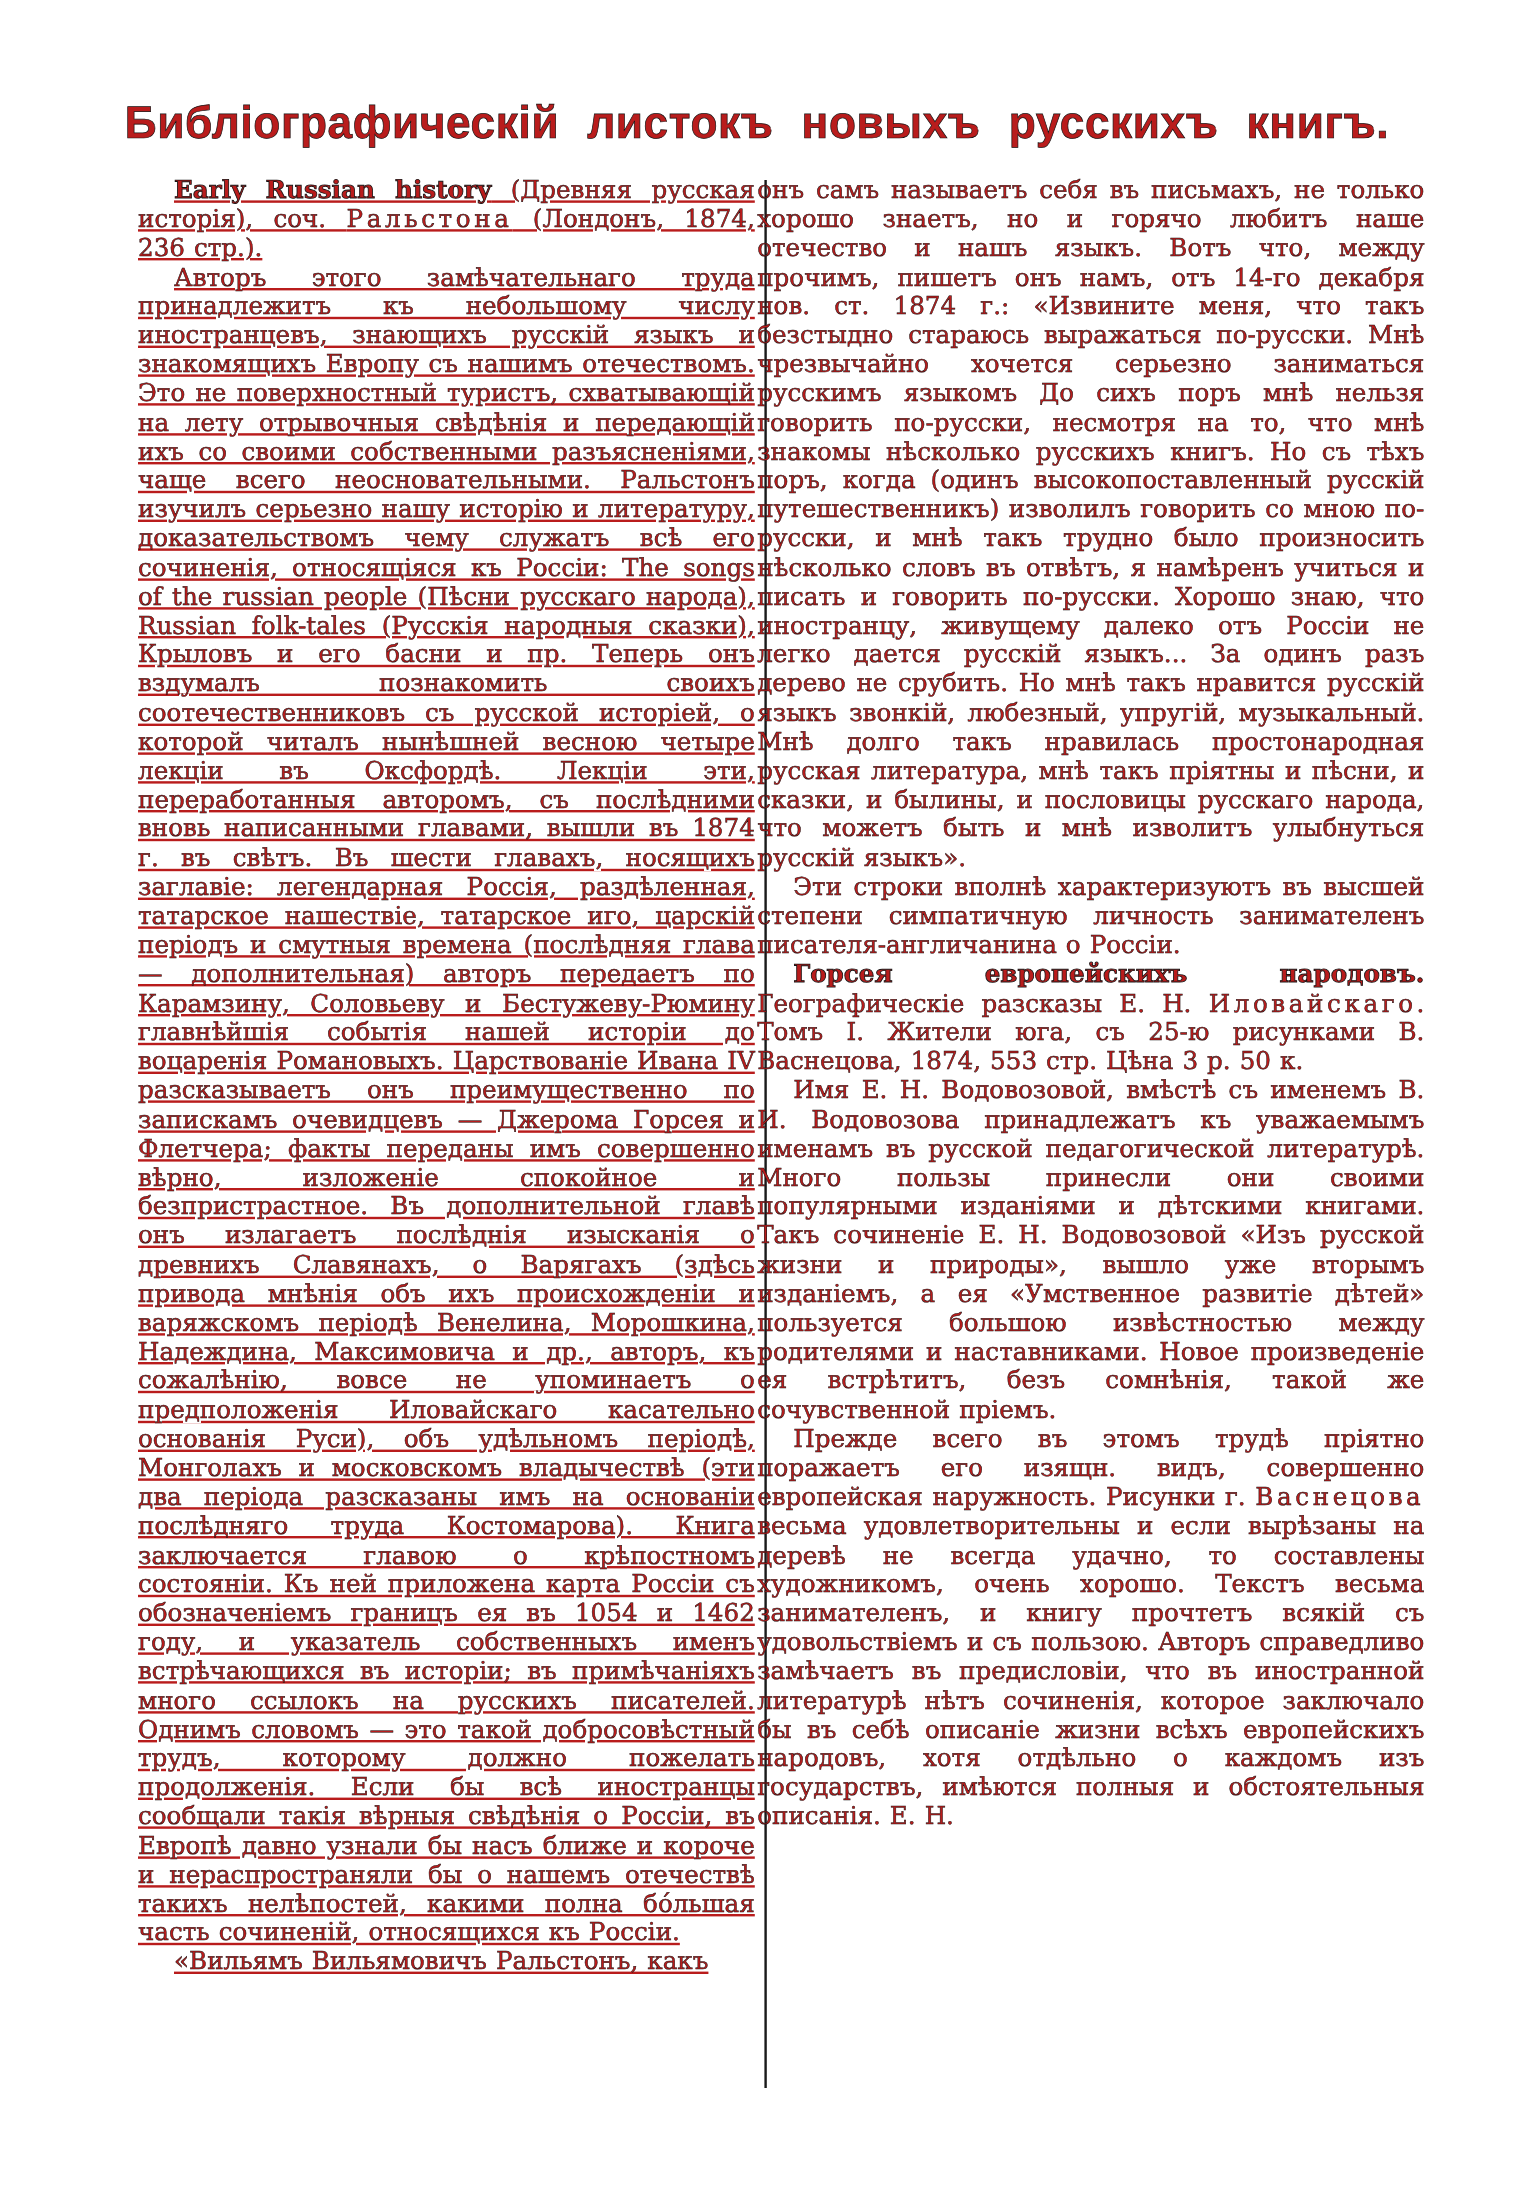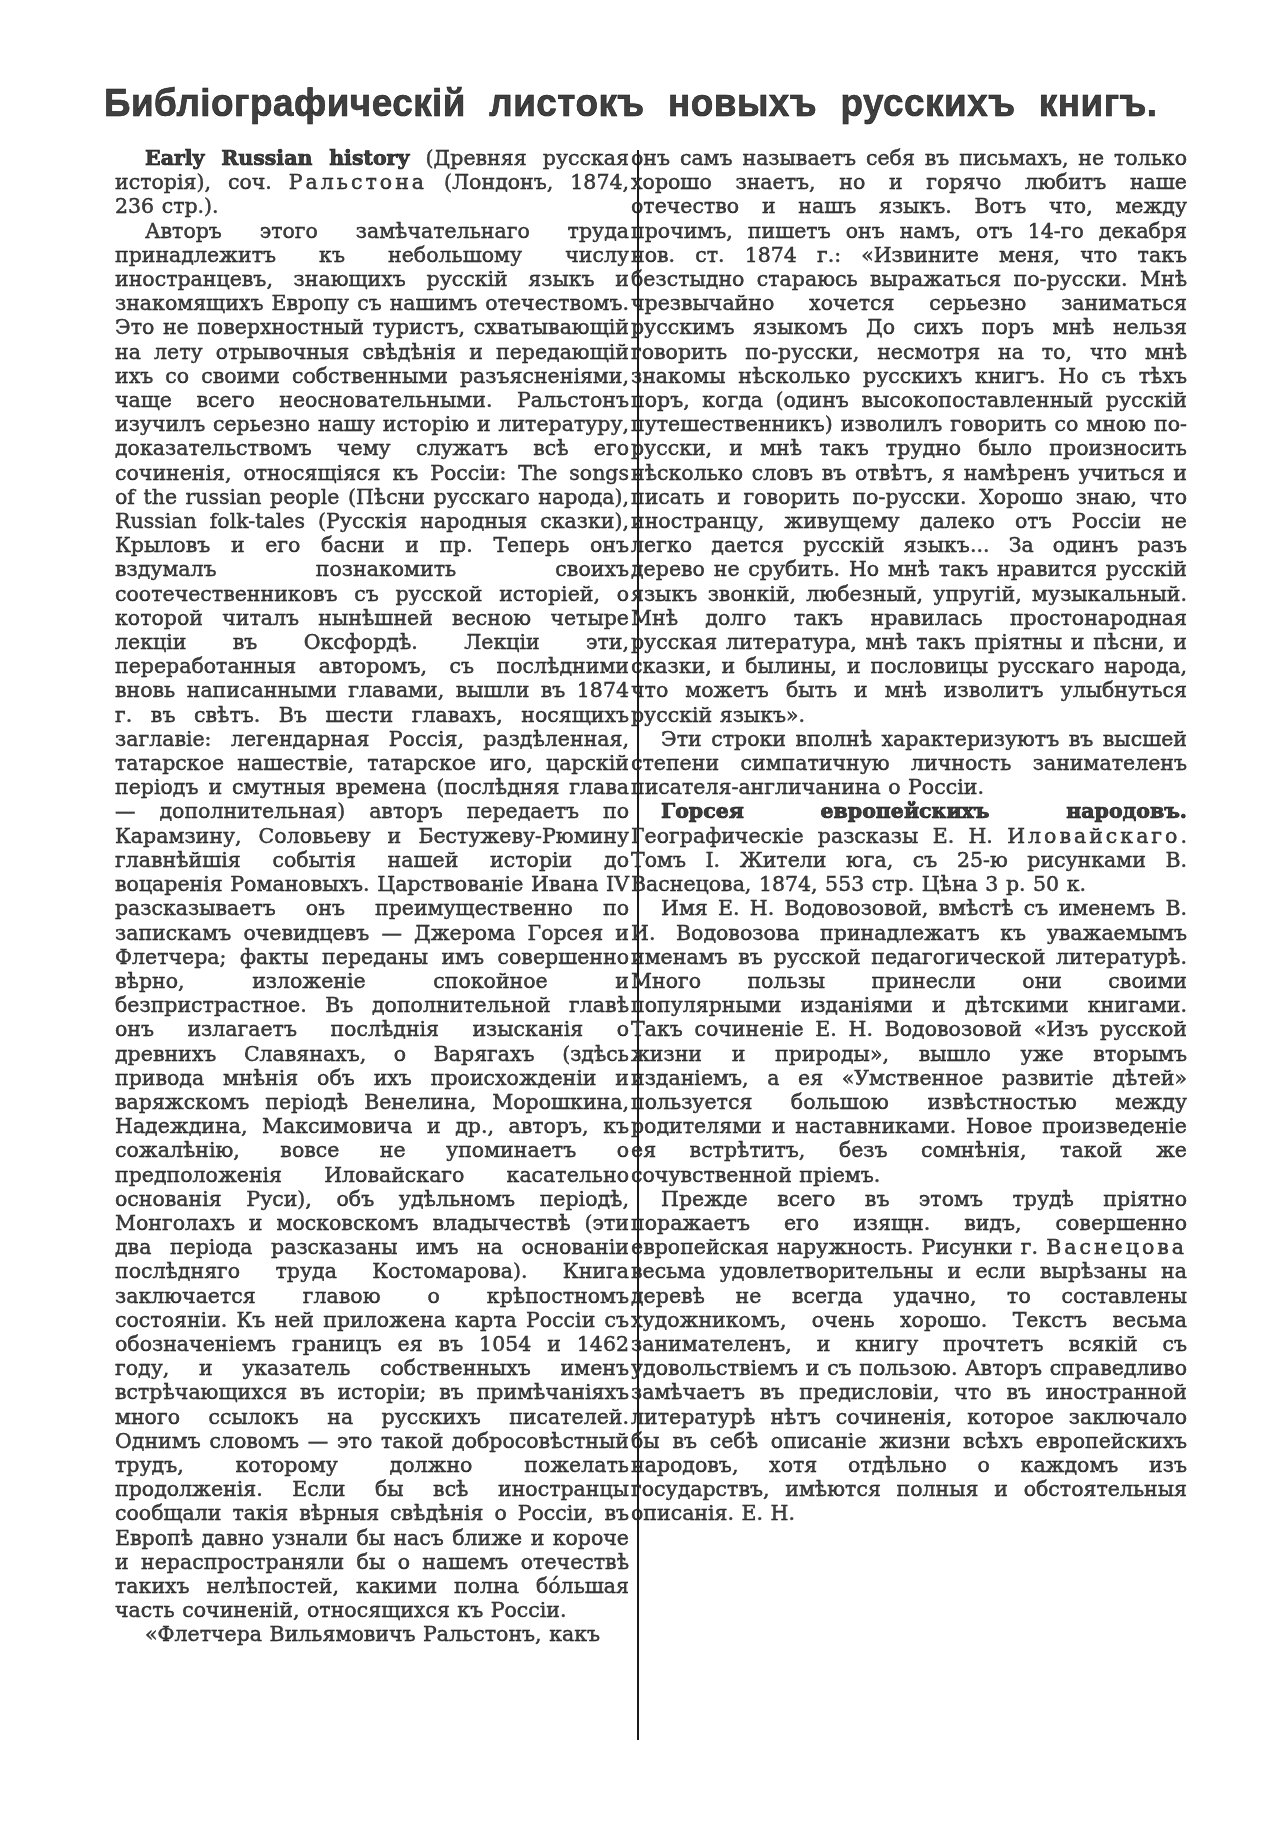--- a/index.html
+++ b/index.html
@@ -1,21 +1,21 @@
 <!DOCTYPE html>
 <html><head>
 <meta charset="utf-8">
 <style>
   html, body { margin: 0; padding: 0; background: #ffffff; }
   .page {
     position: relative;
     width: 1280px;
     height: 1837px;
     background: #ffffff;
-    color: #404040;
+    color: #b91c1c;
     font-family: "DejaVu Serif", serif;
     overflow: hidden;
   }
   .title {
     position: absolute;
     left: 104px;
     top: 82px;
     margin: 0;
     font-family: "Liberation Sans", sans-serif;
     font-weight: 700;
@@ -32,21 +32,21 @@
     left: 637px;
     top: 150px;
     width: 2px;
     height: 1590px;
     background: #1a1a1a;
   }
   .col {
     position: absolute;
     top: 146px;
   }
-  .col-left  { left: 115px; width: 514px; }
+  .col-left  { left: 115px; width: 514px; text-decoration: underline; }
   .col-right { left: 631px; width: 556px; }
   .para {
     margin: 0;
     font-size: 20.5px;
     line-height: 24.2px;
     text-align: justify;
     text-indent: 30px;
     word-spacing: 1px;
     -webkit-text-stroke: 0.4px #141414;
   }
@@ -56,21 +56,21 @@
 </style>
 </head>
 <body>
 
 <div class="page">
   <h1 class="title">Библіографическій листокъ новыхъ русскихъ книгъ.</h1>
   <div class="rule"></div>
   <div class="col col-left">
       <p class="para"><span class="b">Early Russian history</span><span> (Древняя русская исторія), соч. </span><span class="sp">Ральстона</span><span> (Лондонъ, 1874, 236 стр.).</span></p>
       <p class="para"><span>Авторъ этого замѣчательнаго труда принадлежитъ къ небольшому числу иностранцевъ, знающихъ русскій языкъ и знакомящихъ Европу съ нашимъ отечествомъ. Это не поверхностный туристъ, схватывающій на лету отрывочныя свѣдѣнія и передающій ихъ со своими собственными разъясненіями, чаще всего неосновательными. Ральстонъ изучилъ серьезно нашу исторію и литературу, доказательствомъ чему служатъ всѣ его сочиненія, относящіяся къ Россіи: The songs of the russian people (Пѣсни русскаго народа), Russian folk-tales (Русскія народныя сказки), Крыловъ и его басни и пр. Теперь онъ вздумалъ познакомить своихъ соотечественниковъ съ русской исторіей, о которой читалъ нынѣшней весною четыре лекціи въ Оксфордѣ. Лекціи эти, переработанныя авторомъ, съ послѣдними вновь написанными главами, вышли въ 1874 г. въ свѣтъ. Въ шести главахъ, носящихъ заглавіе: легендарная Россія, раздѣленная, татарское нашествіе, татарское иго, царскій періодъ и смутныя времена (послѣдняя глава — дополнительная) авторъ передаетъ по Карамзину, Соловьеву и Бестужеву-Рюмину главнѣйшія событія нашей исторіи до воцаренія Романовыхъ. Царствованіе Ивана IV разсказываетъ онъ преимущественно по запискамъ очевидцевъ — Джерома Горсея и Флетчера; факты переданы имъ совершенно вѣрно, изложеніе спокойное и безпристрастное. Въ дополнительной главѣ онъ излагаетъ послѣднія изысканія о древнихъ Славянахъ, о Варягахъ (здѣсь привода мнѣнія объ ихъ происхожденіи и варяжскомъ періодѣ Венелина, Морошкина, Надеждина, Максимовича и др., авторъ, къ сожалѣнію, вовсе не упоминаетъ о предположенія Иловайскаго касательно основанія Руси), объ удѣльномъ періодѣ, Монголахъ и московскомъ владычествѣ (эти два періода разсказаны имъ на основаніи послѣдняго труда Костомарова). Книга заключается главою о крѣпостномъ состояніи. Къ ней приложена карта Россіи съ обозначеніемъ границъ ея въ 1054 и 1462 году, и указатель собственныхъ именъ встрѣчающихся въ исторіи; въ примѣчаніяхъ много ссылокъ на русскихъ писателей. Однимъ словомъ — это такой добросовѣстный трудъ, которому должно пожелать продолженія. Если бы всѣ иностранцы сообщали такія вѣрныя свѣдѣнія о Россіи, въ Европѣ давно узнали бы насъ ближе и короче и нераспространяли бы о нашемъ отечествѣ такихъ нелѣпостей, какими полна бо́льшая часть сочиненій, относящихся къ Россіи.</span></p>
-      <p class="para"><span>«Флетчера Вильямовичъ Ральстонъ, какъ</span></p>
+      <p class="para"><span>«Вильямъ Вильямовичъ Ральстонъ, какъ</span></p>
     </div>
   <div class="col col-right">
       <p class="para noindent"><span>онъ самъ называетъ себя въ письмахъ, не только хорошо знаетъ, но и горячо любитъ наше отечество и нашъ языкъ. Вотъ что, между прочимъ, пишетъ онъ намъ, отъ 14-го декабря нов. ст. 1874 г.: «Извините меня, что такъ безстыдно стараюсь выражаться по-русски. Мнѣ чрезвычайно хочется серьезно заниматься русскимъ языкомъ До сихъ поръ мнѣ нельзя говорить по-русски, несмотря на то, что мнѣ знакомы нѣсколько русскихъ книгъ. Но съ тѣхъ поръ, когда (одинъ высокопоставленный русскій путешественникъ) изволилъ говорить со мною по-русски, и мнѣ такъ трудно было произносить нѣсколько словъ въ отвѣтъ, я намѣренъ учиться и писать и говорить по-русски. Хорошо знаю, что иностранцу, живущему далеко отъ Россіи не легко дается русскій языкъ... За одинъ разъ дерево не срубить. Но мнѣ такъ нравится русскій языкъ звонкій, любезный, упругій, музыкальный. Мнѣ долго такъ нравилась простонародная русская литература, мнѣ такъ пріятны и пѣсни, и сказки, и былины, и пословицы русскаго народа, что можетъ быть и мнѣ изволитъ улыбнуться русскій языкъ».</span></p>
       <p class="para"><span>Эти строки вполнѣ характеризуютъ въ высшей степени симпатичную личность занимателенъ писателя-англичанина о Россіи.</span></p>
       <p class="para"><span class="b">Горсея европейскихъ народовъ.</span><span> Географическіе разсказы Е. Н. </span><span class="sp">Иловайскаго</span><span>. Томъ I. Жители юга, съ 25-ю рисунками В. Васнецова, 1874, 553 стр. Цѣна 3 р. 50 к.</span></p>
       <p class="para"><span>Имя Е. Н. Водовозовой, вмѣстѣ съ именемъ В. И. Водовозова принадлежатъ къ уважаемымъ именамъ въ русской педагогической литературѣ. Много пользы принесли они своими популярными изданіями и дѣтскими книгами. Такъ сочиненіе Е. Н. Водовозовой «Изъ русской жизни и природы», вышло уже вторымъ изданіемъ, а ея «Умственное развитіе дѣтей» пользуется большою извѣстностью между родителями и наставниками. Новое произведеніе ея встрѣтитъ, безъ сомнѣнія, такой же сочувственной пріемъ.</span></p>
       <p class="para"><span>Прежде всего въ этомъ трудѣ пріятно поражаетъ его изящн. видъ, совершенно европейская наружность. Рисунки г. </span><span class="sp">Васнецова</span><span> весьма удовлетворительны и если вырѣзаны на деревѣ не всегда удачно, то составлены художникомъ, очень хорошо. Текстъ весьма занимателенъ, и книгу прочтетъ всякій съ удовольствіемъ и съ пользою. Авторъ справедливо замѣчаетъ въ предисловіи, что въ иностранной литературѣ нѣтъ сочиненія, которое заключало бы въ себѣ описаніе жизни всѣхъ европейскихъ народовъ, хотя отдѣльно о каждомъ изъ государствъ, имѣются полныя и обстоятельныя описанія. Е. Н.</span></p>
     </div>
 </div>
 

